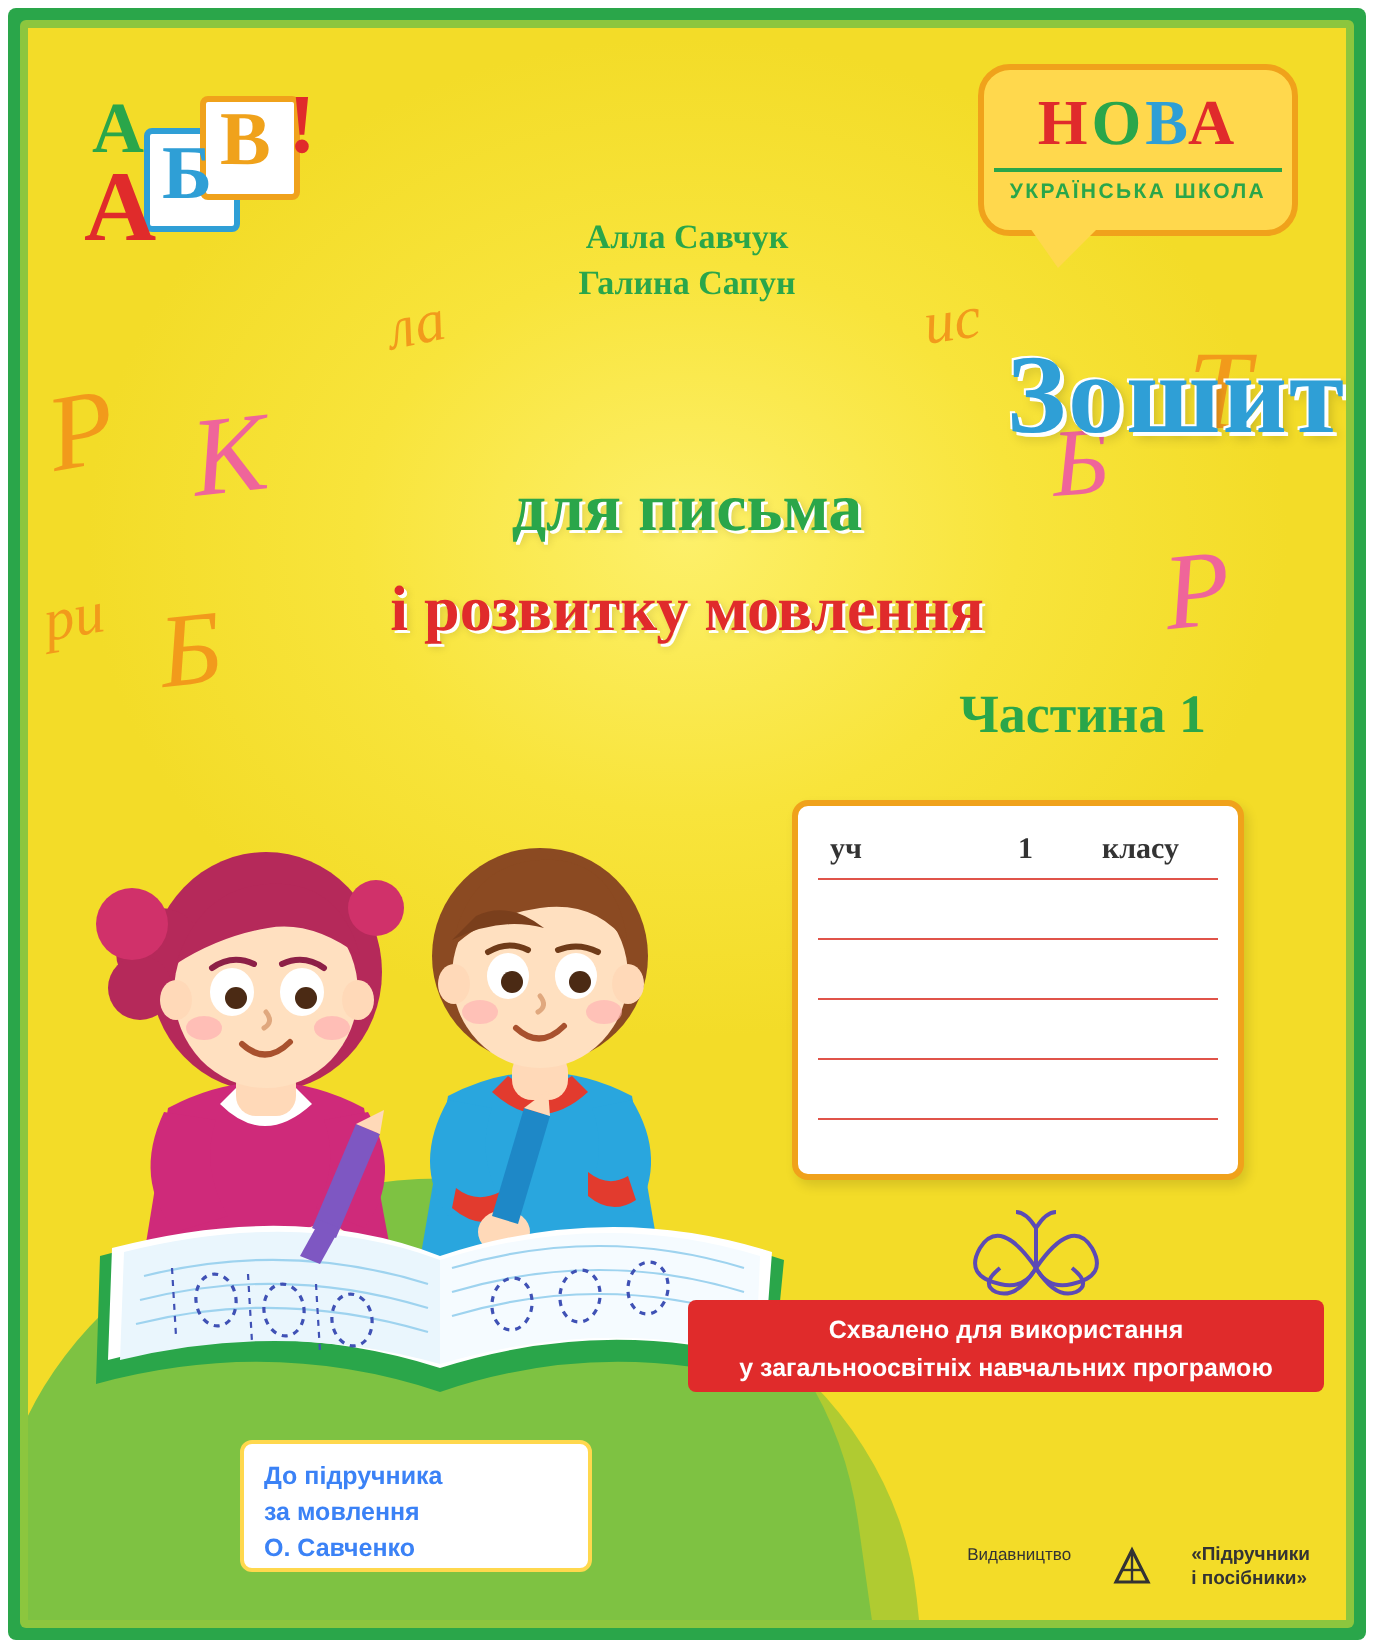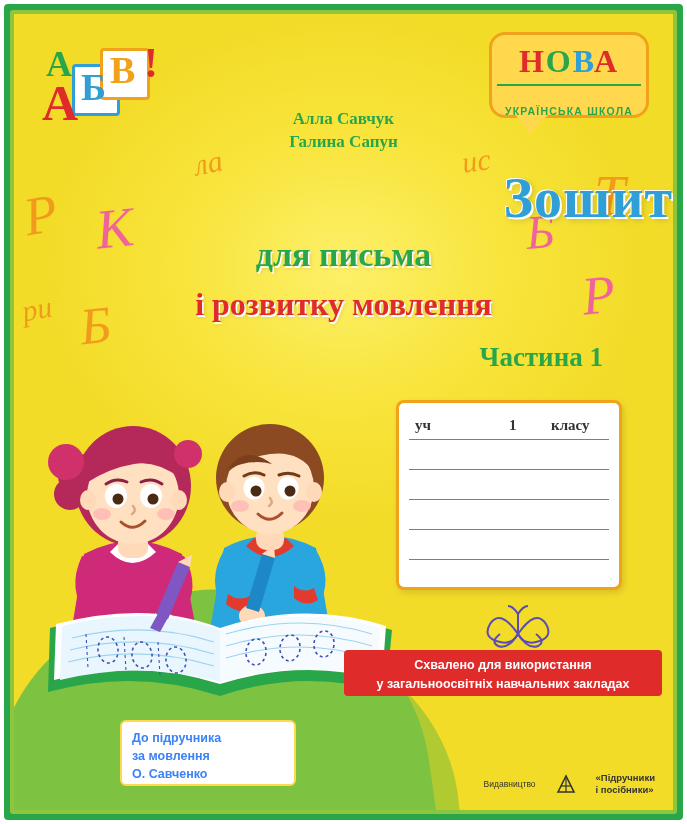--- a/index.html
+++ b/index.html
@@ -166,21 +166,21 @@
   .nova-sub {
     position: absolute;
     left: 8px; right: 8px; top: 52px;
     text-align: center;
     font-family: "Liberation Sans", sans-serif;
     font-weight: bold;
     font-size: 10.5px;
     letter-spacing: 1.2px;
     color: #2aa64a;
     border-top: 2px solid #2aa64a;
-    padding-top: 19px;
+    padding-top: 4px;
   }
 
   
   .authors {
     position: absolute;
     left: 0; right: 0; top: 94px;
     text-align: center;
     color: #2aa64a;
     font-weight: bold;
     font-size: 17px;
@@ -306,21 +306,20 @@
     font-size: 12.5px;
     line-height: 1.45;
     font-family: "Liberation Sans", sans-serif;
   }
 
   
   .publisher {
     position: absolute;
     right: 18px; bottom: 14px;
     display: flex;
-    align-items: center;
     gap: 19px;
   }
   .publisher .pub-word {
     font-size: 8.5px;
     color: #333;
     font-family: "Liberation Sans", sans-serif;
   }
   .publisher .pub-logo {
     width: 22px; height: 22px;
   }
@@ -539,21 +538,21 @@
       <span class="card-label l3">класу</span>
       <div class="card-row" style="top:36px;"></div>
       <div class="card-row" style="top:66px;"></div>
       <div class="card-row" style="top:96px;"></div>
       <div class="card-row" style="top:126px;"></div>
       <div class="card-row" style="top:156px;"></div>
     </div>
 
     <div class="approve">
       <div>Схвалено для використання</div>
-      <div>у загальноосвітніх навчальних закладах</div>
+      <div>у загальноосвітніх навчальних програмою</div>
     </div>
 
     <div class="program">
       <div>До підручника</div>
       <div>за мовлення</div>
       <div>О. Савченко</div>
     </div>
 
     <div class="publisher">
       <span class="pub-word">Видавництво</span>

